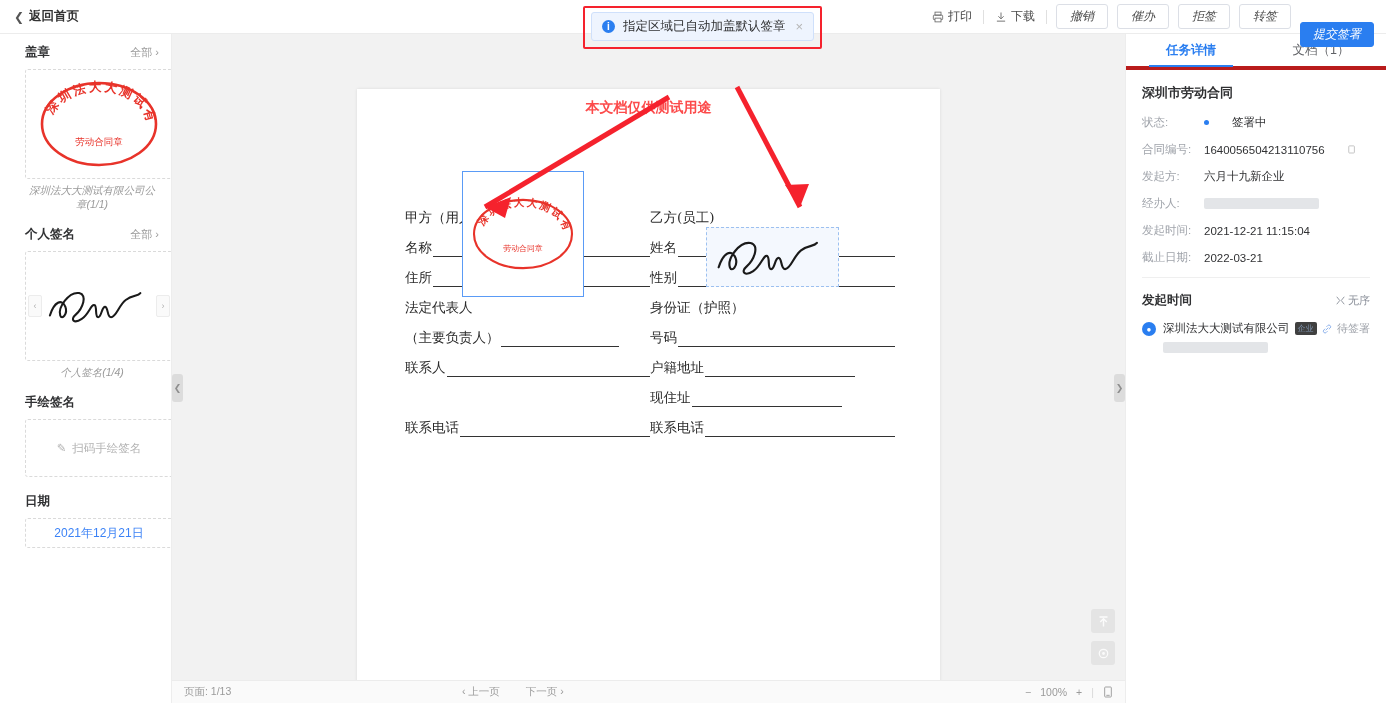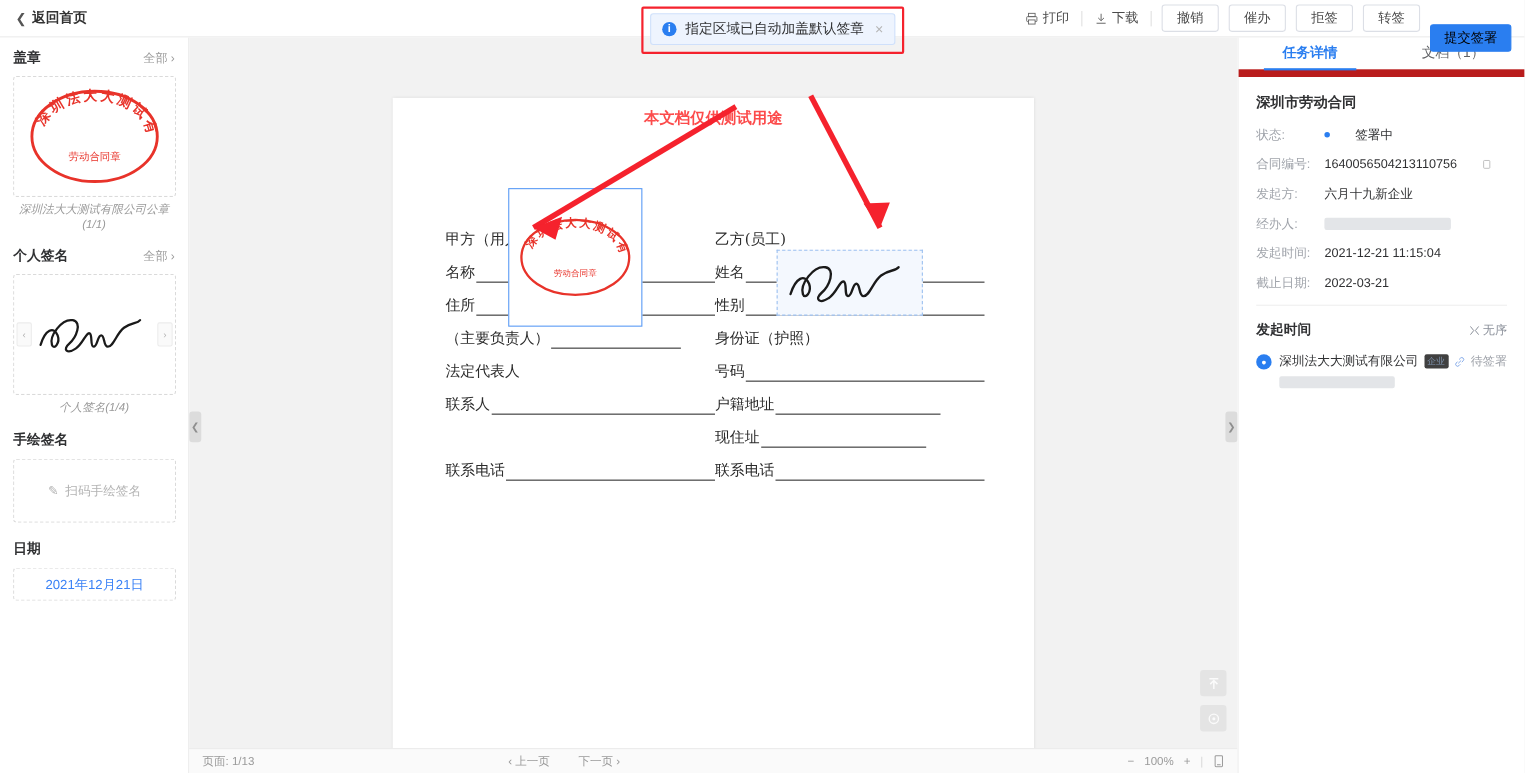--- a/index.html
+++ b/index.html
@@ -31,22 +31,23 @@
     font-size: 12px; color: #4a4a4a; padding: 0 11px; cursor: pointer;
     height: 22px;
   }
   .vdiv { width: 1px; height: 14px; background: #e0e0e0; }
   .tbtn {
     min-width: 52px; height: 25px; border: 1px solid #dcdfe6; border-radius: 3px;
     background: #fff; font-size: 12px; color: #4a4a4a; cursor: pointer;
     display: flex; align-items: center; justify-content: center;
     margin-left: 9px; padding: 0 11px;
     font-family: "Liberation Sans", sans-serif;
-  }
-  .tbtn.primary { background: #2a7ef0; border-color: #2a7ef0; color: #000000; min-width: 74px; margin-top: 36px; }
+    font-style: italic;
+  }
+  .tbtn.primary { background: #2a7ef0; border-color: #2a7ef0; color: #ffffff; min-width: 74px; margin-top: 36px; }
 
   
   .notify-wrap {
     position: absolute; left: 583px; top: 6px; z-index: 60;
     border: 2px solid #f5222d; border-radius: 2px; padding: 4px 6px 6px 6px;
     background: rgba(255,255,255,0.0);
   }
   .notify {
     display: flex; align-items: center; gap: 8px;
     background: #eef4fe; border: 1px solid #cfe0fb; border-radius: 3px;
@@ -55,21 +56,21 @@
   .info-dot {
     width: 13px; height: 13px; border-radius: 50%; background: #2a7ef0;
     color: #fff; font-size: 10px; font-weight: bold;
     display: flex; align-items: center; justify-content: center; flex: 0 0 auto;
   }
   .notify-close { color: #b5b5b5; font-size: 13px; cursor: pointer; margin-left: 2px; }
 
   
   .sidebar {
     position: absolute; left: 0; top: 34px; width: 172px; height: 669px;
-    background: #fff; border-right: 1px solid #ededed; padding: 10px 12px 0 12px;
+    background: #fff; border-right: 1px solid #ededed; padding: 10px 12px 0 25px;
     overflow: hidden;
   }
   .sec-head {
     display: flex; align-items: center; justify-content: space-between;
     margin-bottom: 8px;
   }
   .sec-title { font-size: 12.5px; font-weight: bold; color: #303133; }
   .sec-all { font-size: 11px; color: #9a9a9a; cursor: pointer; }
   .thumb {
     position: relative; width: 148px; height: 110px;
@@ -180,21 +181,21 @@
   .bb-right {
     margin-left: auto; display: flex; align-items: center; gap: 9px; margin-right: 12px;
   }
   .bb-link { cursor: pointer; }
 
   
   .rpanel {
     position: absolute; right: 0; top: 34px; width: 261px; height: 669px;
     background: #fff; border-left: 1px solid #ededed;
   }
-  .rtabs { display: flex; height: 36px; border-bottom: 7px solid #b91c1c; }
+  .rtabs { display: flex; height: 36px; border-bottom: 4px solid #b91c1c; }
   .rtab {
     flex: 1; display: flex; align-items: center; justify-content: center;
     font-size: 12.5px; color: #606266; cursor: pointer; position: relative;
   }
   .rtab.active { color: #2a7ef0; font-weight: bold; }
   .rtab.active::after {
     content: ""; position: absolute; bottom: -1px; left: 18%; width: 64%;
     height: 2px; background: #2a7ef0;
   }
   .rbody { padding: 14px 16px 0 16px; }
@@ -329,25 +330,25 @@
             </div>
           <div class="frow">
               <span>名称</span>
               <span class="fline"></span>
             </div>
           <div class="frow">
               <span>住所</span>
               <span class="fline"></span>
             </div>
           <div class="frow">
+              <span>法定代表人</span>
+            </div>
+          <div class="frow">
               <span>（主要负责人）</span>
               <span class="fline s"></span>
-            </div>
-          <div class="frow">
-              <span>法定代表人</span>
             </div>
           <div class="frow">
               <span>联系人</span>
               <span class="fline"></span>
             </div>
           <div class="frow">
               <span></span>
             </div>
           <div class="frow">
               <span>联系电话</span>

